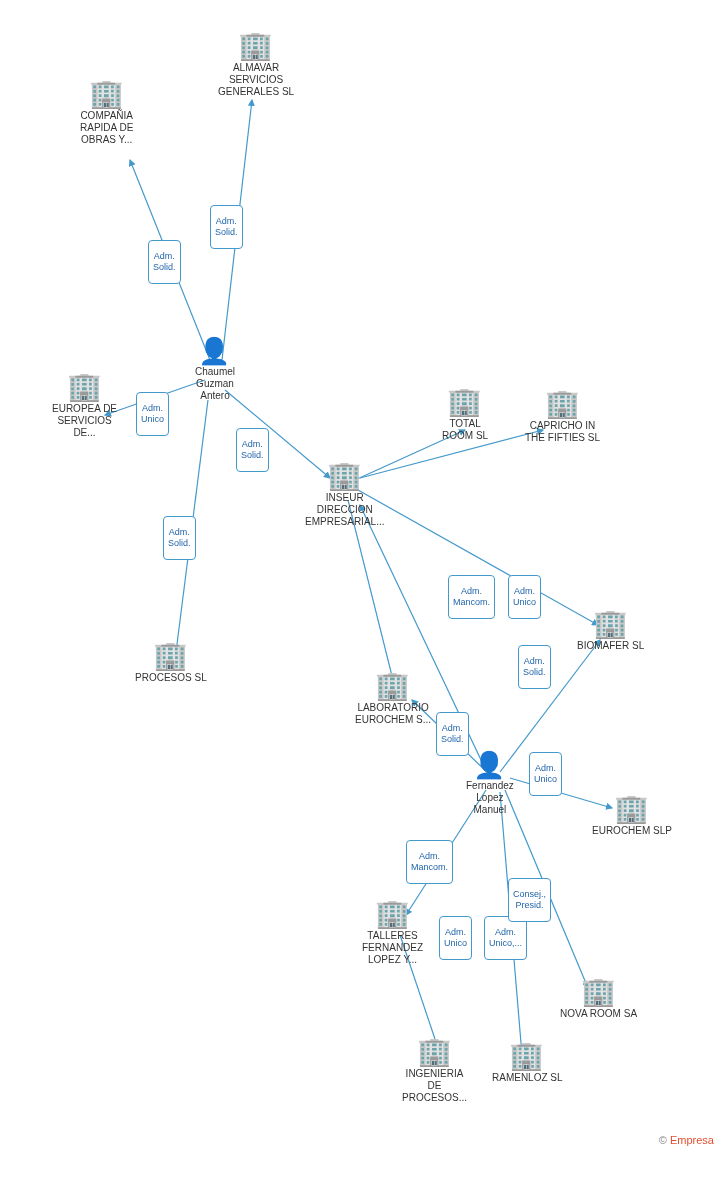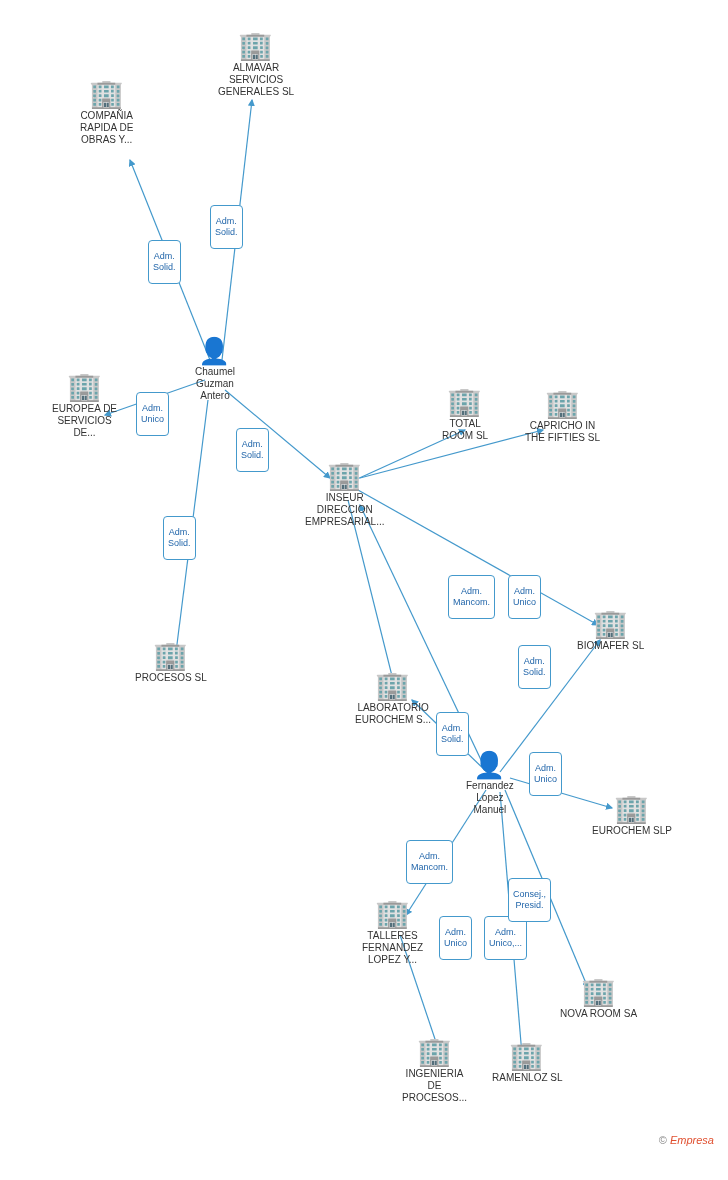--- a/index.html
+++ b/index.html
@@ -64,21 +64,21 @@
       position: absolute;
     }
     .watermark {
       position: absolute;
       bottom: 14px;
       right: 14px;
       font-size: 11px;
       color: #aaa;
     }
     .watermark span.copy { color: #888; }
-    .watermark span.brand { color: #e05030; font-style: italic; }
+    .watermark span.brand { color: #e05030; }
   </style>
 </head>
 <body>
 
 <div id="diagram">
   <svg id="lines">
 
     <line x1="222" y1="360" x2="252" y2="100" stroke="#4499cc" stroke-width="1.2" marker-end="url(#arr)"></line>
 
     <line x1="210" y1="360" x2="130" y2="160" stroke="#4499cc" stroke-width="1.2" marker-end="url(#arr)"></line>

